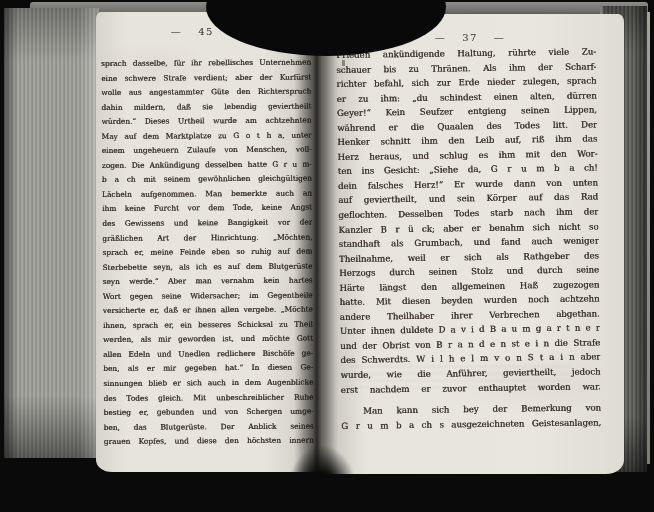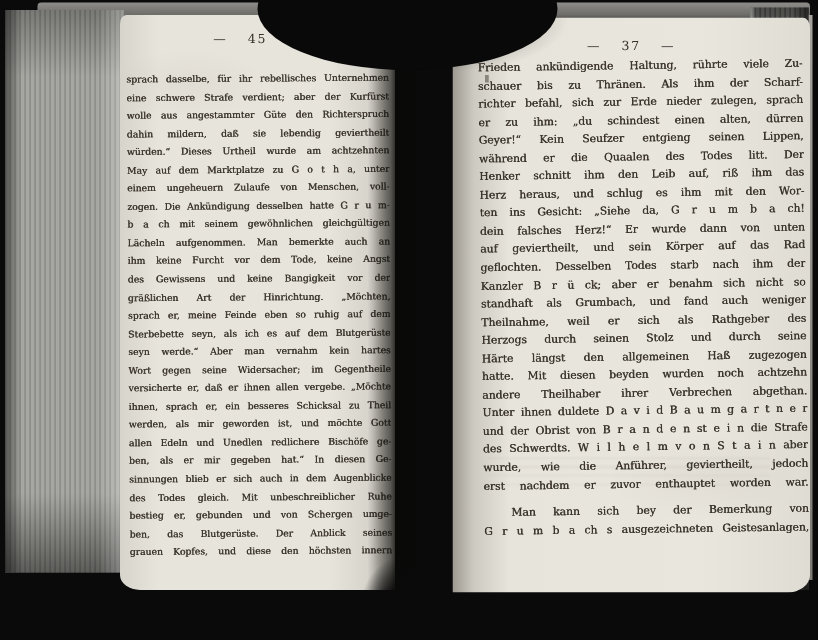--- a/index.html
+++ b/index.html
@@ -26,26 +26,26 @@
     background:linear-gradient(180deg,#a5a29b,#7d7a74);}
 
   
   .page{position:absolute;overflow:hidden;}
   .page-left{left:96px;top:12px;width:220px;height:460px;
     border-radius:5px 0 0 16px / 7px 0 0 12px;
     background:
       radial-gradient(ellipse 130px 60px at 100% 0,rgba(25,22,18,.45),rgba(25,22,18,0) 62%),
       radial-gradient(ellipse 90px 40px at 25% 12%,rgba(90,80,65,.05),rgba(90,80,65,0) 70%),
       linear-gradient(90deg,#d7d4cc 0%,#e7e4dc 14%,#e7e4dc 76%,#d5d2ca 92%,#a29e95 100%);}
-  .page-right{left:316px;top:14px;width:286px;height:460px;
+  .page-right{left:316px;top:14px;width:308px;height:460px;
     border-radius:0 6px 18px 0 / 0 8px 14px 0;
     background:
       radial-gradient(ellipse 150px 70px at 0 0,rgba(25,22,18,.5),rgba(25,22,18,0) 62%),
       radial-gradient(ellipse 110px 50px at 70% 80%,rgba(90,80,65,.06),rgba(90,80,65,0) 70%),
-      linear-gradient(90deg,#9d9990 0%,#cdcac2 6%,#e7e4dc 16%,#e9e6de 70%,#dfdcd4 100%); margin-left: 46px;}
+      linear-gradient(90deg,#9d9990 0%,#cdcac2 6%,#e7e4dc 16%,#e9e6de 70%,#dfdcd4 100%);}
 
   
   .page-header{position:absolute;left:0;width:100%;text-align:center;
     font-size:10px;color:#35302a;}
   .page-header span{margin:0 8px;letter-spacing:1.5px;}
   .ph-left{top:14px;}
   .ph-right{top:18px;}
 
   
   .text-block{position:absolute;color:#2e2720;}

